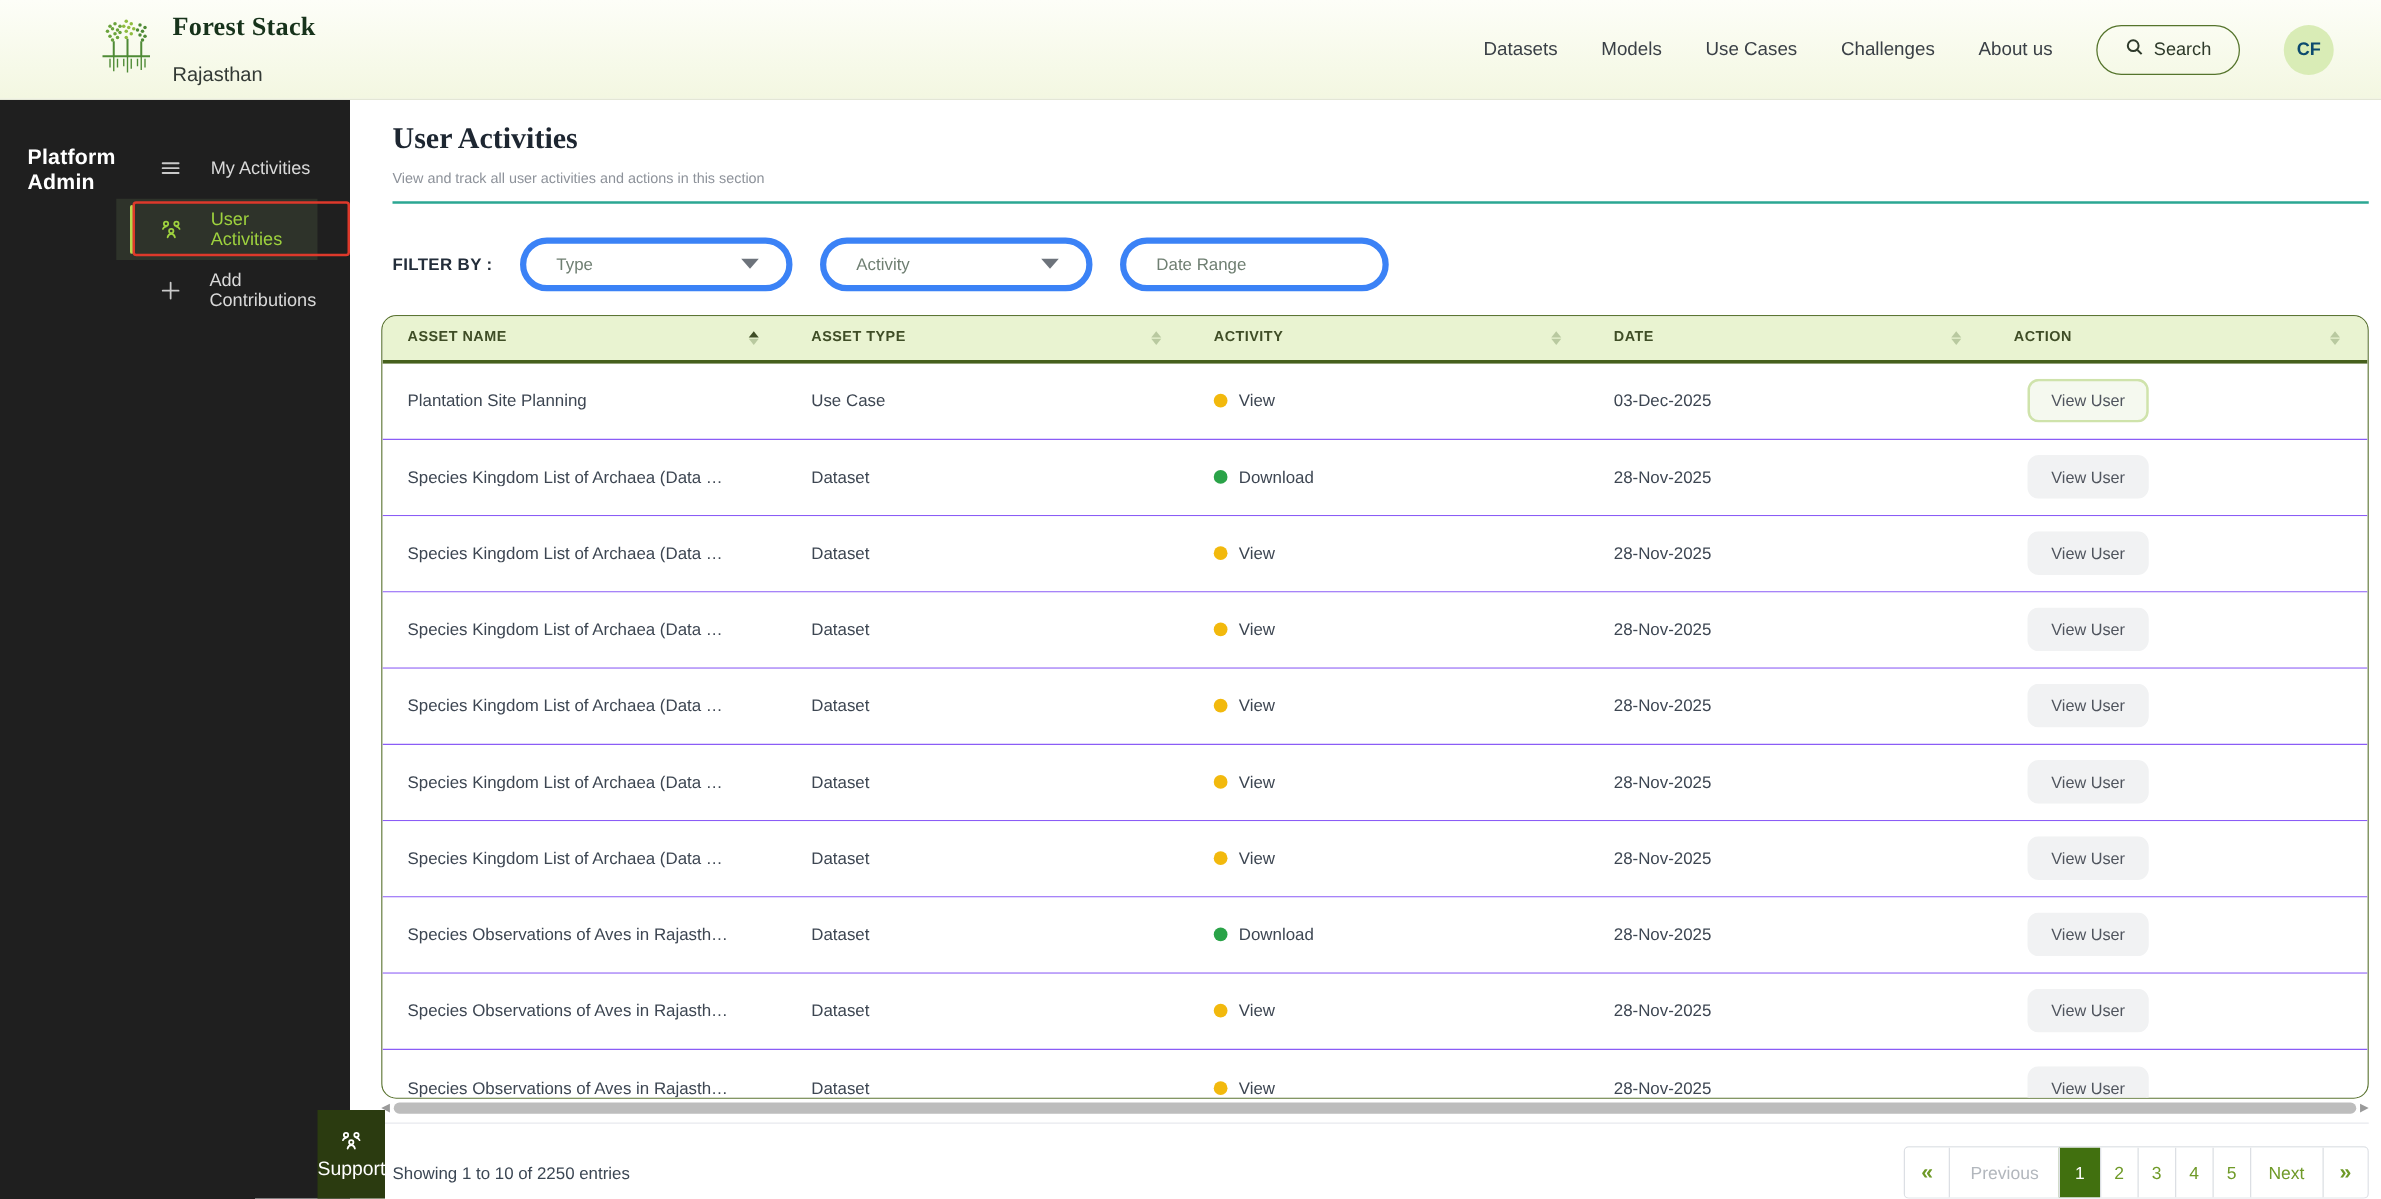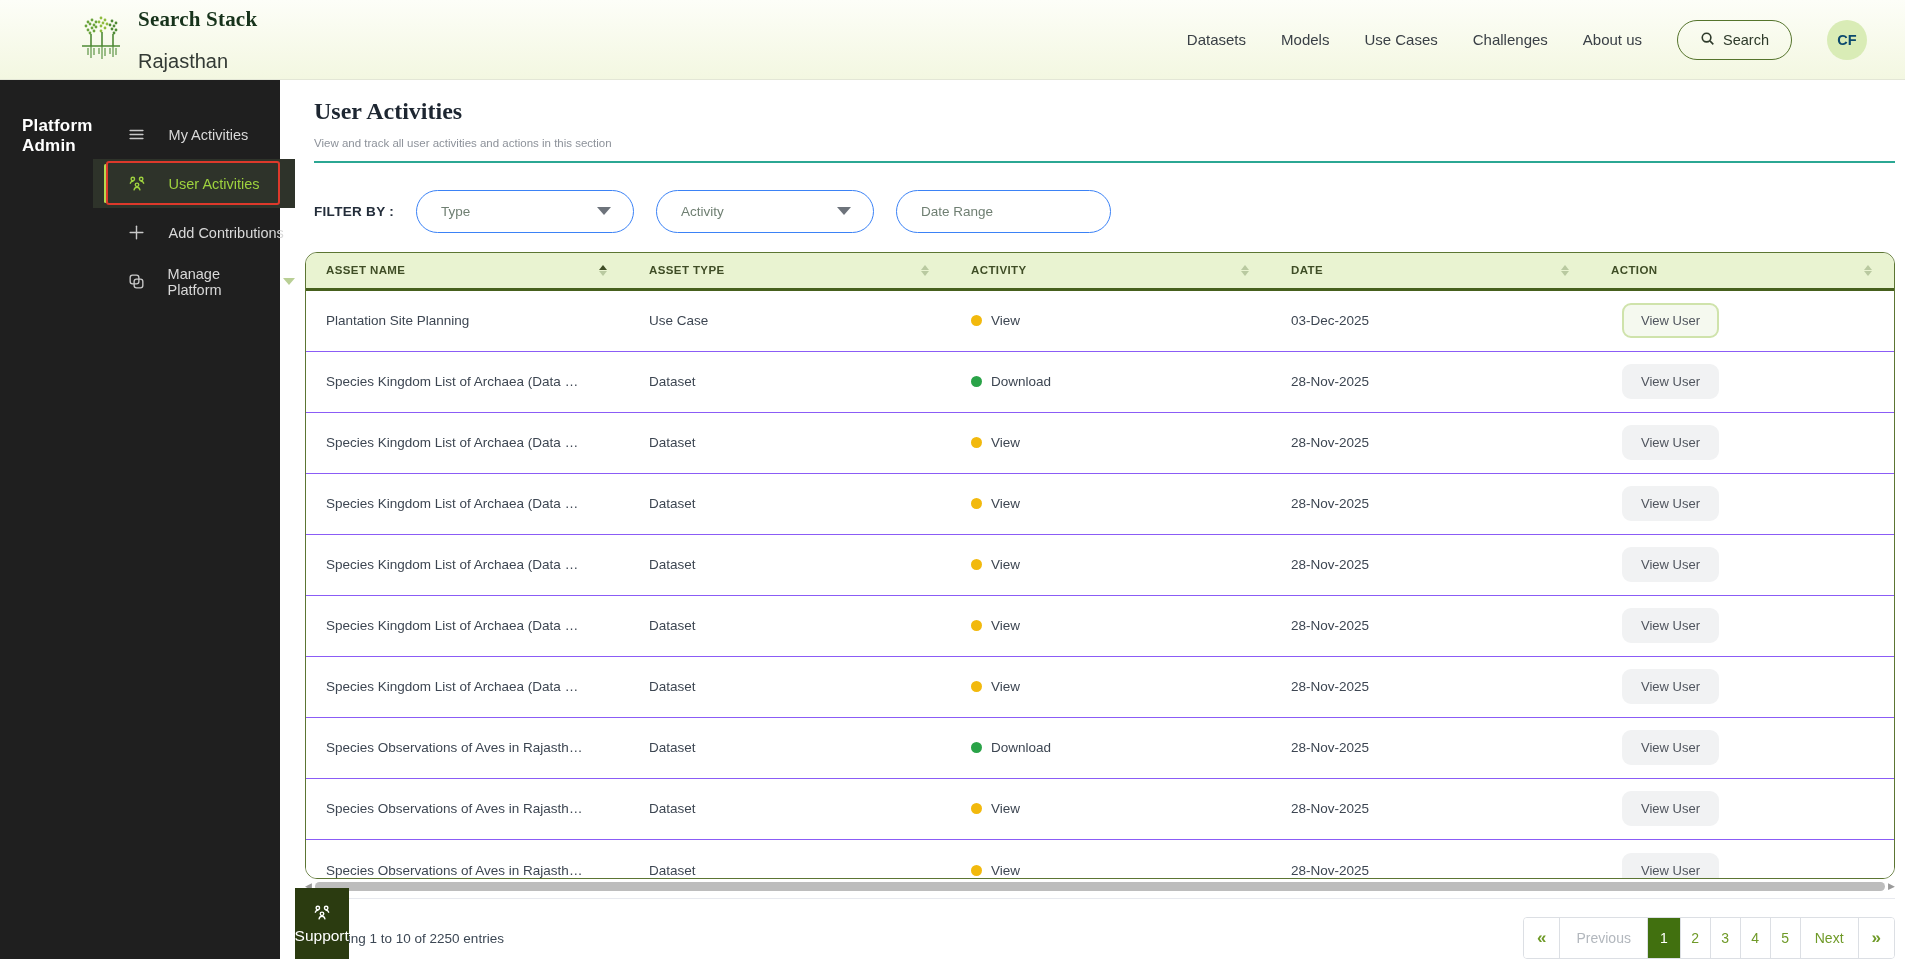--- a/index.html
+++ b/index.html
@@ -6,21 +6,21 @@
   html,body { width:1905px; height:959px; overflow:hidden; background:#fff;
     font-family:"Liberation Sans", sans-serif; }
   .app { position:relative; width:1905px; height:959px; display:flex; flex-direction:column; }
 
   
   .topbar { height:80px; flex:0 0 80px; display:flex; align-items:center; justify-content:space-between;
     padding:0 38px 0 78px; background:linear-gradient(180deg,#fdfef8 0%,#f3f7e1 100%);
     border-bottom:1px solid #e3e6d6; }
   .brand { display:flex; align-items:center; gap:14px; cursor:pointer; }
   .brand-text .brand-name { font-family:"Liberation Serif", serif; font-weight:bold; font-size:21px; color:#17331b; letter-spacing:.2px; }
-  .brand-text .brand-region { font-size:20px; color:#333a35; margin-top:18px; }
+  .brand-text .brand-region { font-size:16px; color:#333a35; margin-top:18px; }
   .topnav { display:flex; align-items:center; gap:35px; }
   .topnav a { font-size:15px; color:#3a4046; text-decoration:none; font-weight:500; }
   .search-btn { display:flex; align-items:center; gap:8px; height:40px; padding:0 22px;
     border:1.5px solid #55742c; border-radius:20px; background:transparent; cursor:pointer;
     font-size:14.5px; color:#2e3a2a; font-weight:500; }
   .avatar { width:40px; height:40px; border-radius:50%; background:#d9ecb6; color:#0c4a6e;
     display:flex; align-items:center; justify-content:center; font-weight:bold; font-size:14.5px; cursor:pointer; }
 
   
   .body { flex:1; display:flex; min-height:0; }
@@ -46,21 +46,21 @@
   .sf-item .s-icon { color:#fff; width:20px; height:20px; }
 
   
   .main { flex:1; background:#fff; padding:18px 10px 0 25px; overflow:hidden; display:flex; flex-direction:column; }
   .page-title { font-family:"Liberation Serif", serif; font-weight:bold; font-size:24px; color:#1d2631; margin-left:9px; }
   .page-subtitle { font-size:11.5px; color:#8d929a; margin:12px 0 0 9px; }
   .title-divider { height:2px; background:#2ba793; margin:12px 0 0 9px; }
 
   .filter-row { display:flex; align-items:center; margin:27px 0 0 9px; gap:22px; }
   .filter-label { font-size:13.5px; font-weight:bold; color:#232d3a; letter-spacing:.3px; }
-  .pill { position:relative; width:218px; height:43px; border:1px solid #3b82f6; border-radius:22px;
+  .pill { position:relative; width:218px; height:43px; border:5px solid #3b82f6; border-radius:22px;
     display:flex; align-items:center; padding:0 24px; font-size:13.5px; color:#6f7f72; cursor:pointer; background:#fff; }
   .pill.no-caret { width:215px; }
   .pill .pill-caret { position:absolute; right:22px; width:0; height:0;
     border-left:7px solid transparent; border-right:7px solid transparent; border-top:8px solid #6d737b; }
 
   
   .table-wrap { margin-top:19px; width:1590px; border:1px solid #5c7533; border-radius:12px; overflow:hidden; background:#fff; }
   .thead { display:grid; grid-template-columns:323px 322px 320px 320px 1fr; background:#e9f3d1;
     border-bottom:3px solid #46601d; height:38px; }
   .th { display:flex; align-items:center; justify-content:space-between; padding:0 22px 0 20px;
@@ -153,21 +153,21 @@
             <line x1="24" y1="34" x2="24" y2="47"></line>
               <line x1="21" y1="36" x2="21" y2="42"></line>
               <line x1="27" y1="36" x2="27" y2="44"></line>
             <line x1="35" y1="34" x2="35" y2="45"></line>
               <line x1="32" y1="36" x2="32" y2="42"></line>
               <line x1="38" y1="36" x2="38" y2="43"></line>
           </g>
         </svg>
       </span>
       <div class="brand-text">
-        <div class="brand-name">Search Stack</div>
+        <div class="brand-name">Forest Stack</div>
         <div class="brand-region">Rajasthan</div>
       </div>
     </div>
 
     <nav class="topnav">
       <a href="#">Datasets</a>
       <a href="#">Models</a>
       <a href="#">Use Cases</a>
       <a href="#">Challenges</a>
       <a href="#">About us</a>
@@ -218,30 +218,20 @@
         <div class="side-item">
           <span class="s-icon">
             <svg width="19" height="19" viewBox="0 0 24 24" stroke="currentColor" stroke-width="1.8" stroke-linecap="round">
               <line x1="12" y1="4" x2="12" y2="20"></line>
                 <line x1="4" y1="12" x2="20" y2="12"></line>
             </svg>
           </span>
           <span>Add Contributions</span>
         </div>
 
-        <div class="side-item">
-          <span class="s-icon">
-            <svg width="19" height="19" viewBox="0 0 24 24" fill="none" stroke="currentColor" stroke-width="1.7" stroke-linejoin="round">
-              <rect x="4" y="4" width="11" height="11" rx="3"></rect>
-                <rect x="9" y="9" width="11" height="11" rx="3"></rect>
-            </svg>
-          </span>
-          <span>Manage Platform</span>
-          <span class="caret-down"></span>
-        </div>
       </nav>
 
       <div class="sidebar-footer">
         <div class="sf-item">
           <span class="s-icon">
             <svg width="20" height="20" viewBox="0 0 24 24" fill="none" stroke="currentColor" stroke-width="1.7" stroke-linecap="round">
               <circle cx="7" cy="6" r="2.1"></circle>
                 <circle cx="17" cy="6" r="2.1"></circle>
                 <circle cx="12" cy="13" r="2.1"></circle>
               <path d="M4 11c.6-1.5 1.7-2.3 3-2.3M20 11c-.6-1.5-1.7-2.3-3-2.3M8.5 19c.5-2 1.9-3.2 3.5-3.2S15 17 15.5 19"></path>

